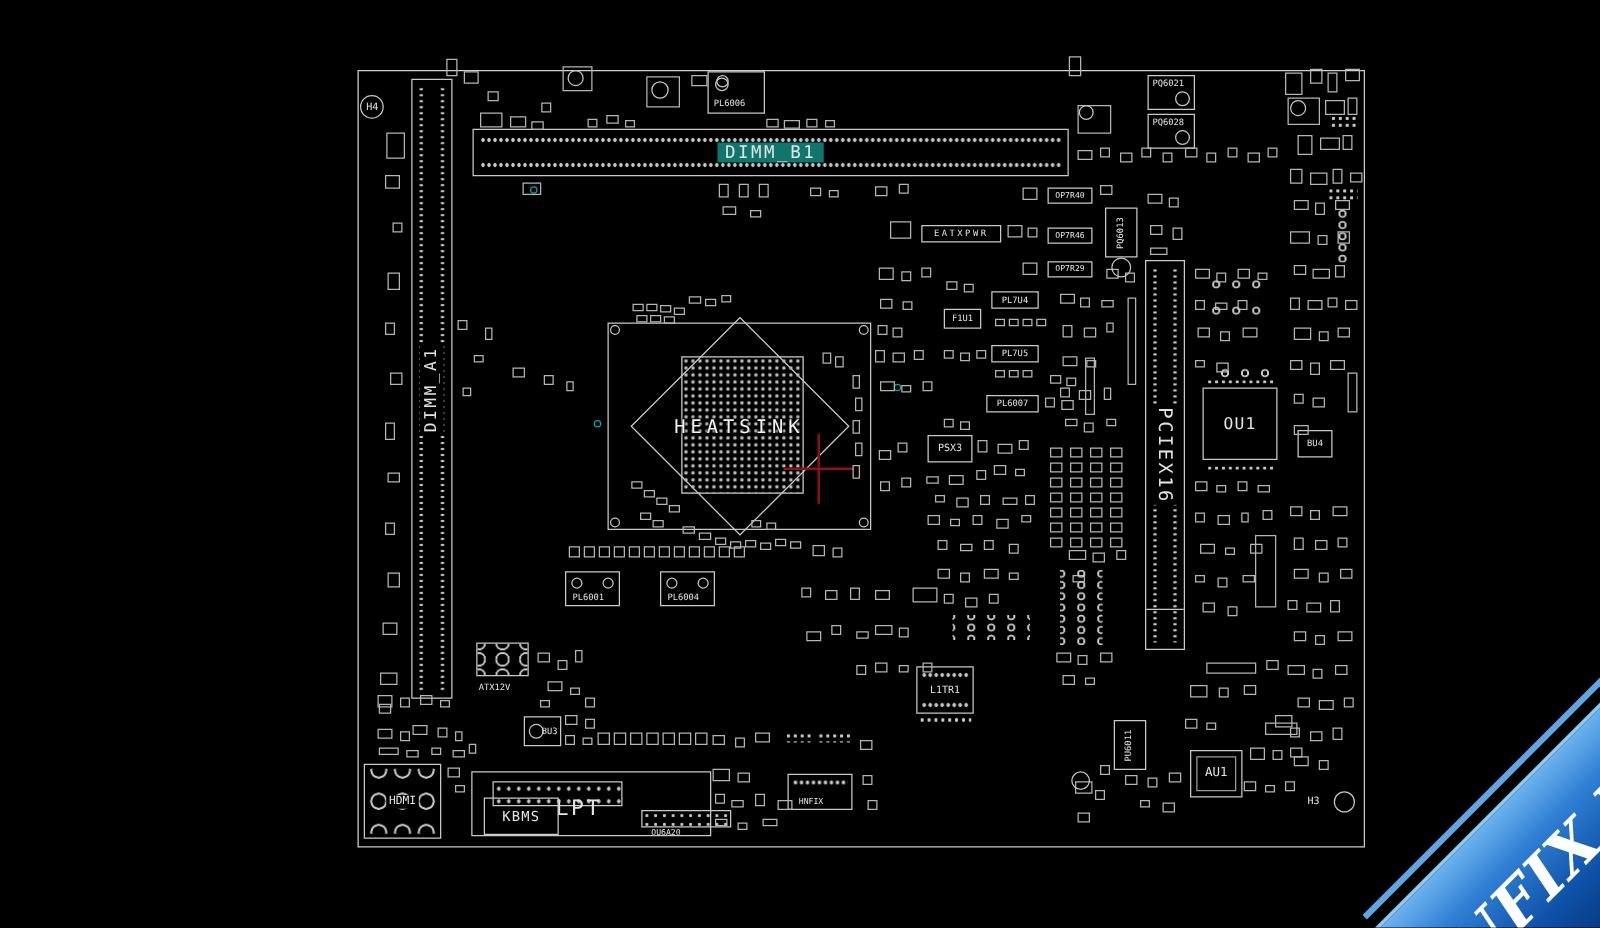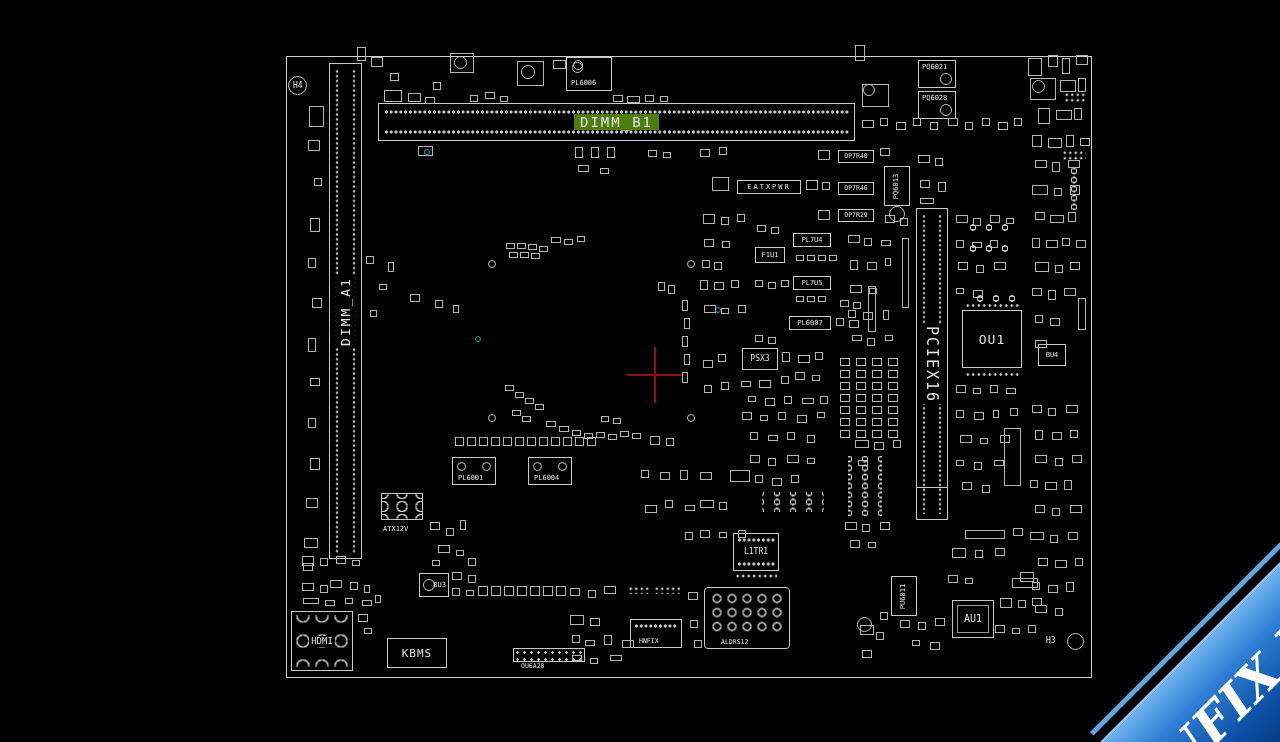--- a/index.html
+++ b/index.html
@@ -64,21 +64,21 @@
     <div class="pincol" style="right:4px;top:5px;bottom:5px"></div>
     <div class="vcenter">
         <span class="lbl" style="font-size:13px;letter-spacing:2px;background:#000;padding:3px 1px;transform:rotate(-90deg)">DIMM_A1</span>
       </div>
   </div>
 
   <div class="part" style="left:378px;top:103px;width:477px;height:38px">
     <div class="pinrow" style="top:5px;left:5px;right:5px"></div>
     <div class="pinrow" style="bottom:5px;left:5px;right:5px"></div>
     <div class="vcenter">
-        <span class="lbl" style="font-size:14px;letter-spacing:2px;background:#4d7c0f;padding:1px 6px">DIMM_B1</span>
+        <span class="lbl" style="font-size:14px;letter-spacing:2px;background:#0f766e;padding:1px 6px">DIMM_B1</span>
       </div>
   </div>
 
 
   <div class="part" style="left:566px;top:57px;width:46px;height:34px">
     <i class="ring" style="left:5px;top:4px;width:11px;height:11px"></i>
     <span class="lbl tiny" style="position:absolute;left:4px;bottom:3px">PL6006</span>
   </div>
 
   <div class="part" style="left:918px;top:60px;width:38px;height:28px">
@@ -137,20 +137,28 @@
     <div class="vcenter">
         <span class="lbl tiny">PL6007</span>
       </div>
   </div>
   <div class="part" style="left:742px;top:348px;width:36px;height:22px">
     <div class="vcenter">
         <span class="lbl" style="font-size:8px">PSX3</span>
       </div>
   </div>
 
+  <div style="position:absolute;left:486px;top:258px;width:211px;height:166px">
+    <div style="position:absolute;inset:0;border:1px solid #c8c8c8"></div>
+    <div style="position:absolute;left:44px;top:21px;width:124px;height:124px;border:1px solid #d2d2d2;transform:rotate(45deg)"></div>
+    <div class="bga" style="position:absolute;left:59px;top:27px;width:98px;height:110px;border:1px solid #cfcfcf"></div>
+    <div class="vcenter">
+        <span class="lbl" style="font-size:15px;letter-spacing:4px;color:#f2f2f2;text-shadow:0 0 3px #000,0 0 2px #000">HEATSINK</span>
+      </div>
+  </div>
 
   <div class="part" style="left:916px;top:208px;width:32px;height:312px">
     <div class="pincol" style="left:4px;top:5px;bottom:5px"></div>
     <div class="pincol" style="right:4px;top:5px;bottom:5px"></div>
     <div style="position:absolute;left:0;right:0;top:278px;height:1px;background:#c8c8c8"></div>
     <div class="vcenter">
         <span class="lbl" style="font-size:15px;letter-spacing:2px;background:#000;padding:3px 1px;transform:rotate(90deg)">PCIEX16</span>
       </div>
   </div>
 
@@ -167,21 +175,21 @@
   </div>
 
   <div class="part" style="left:733px;top:533px;width:46px;height:38px">
     <div class="pinrow" style="top:3px;left:3px;right:3px"></div>
     <div class="pinrow" style="bottom:3px;left:3px;right:3px"></div>
     <div class="vcenter">
         <span class="lbl" style="font-size:8px;background:#000;padding:1px 3px">L1TR1</span>
       </div>
   </div>
 
-  <div style="position:absolute;left:381px;top:493px;width:66px;height:40px">
+  <div style="position:absolute;left:381px;top:514px;width:66px;height:40px">
     <div class="part ringgrid-md" style="left:0;top:0;width:42px;height:27px"></div>
     <span class="lbl tiny" style="position:absolute;left:2px;bottom:0">ATX12V</span>
   </div>
 
   <div class="part" style="left:419px;top:573px;width:30px;height:24px">
     <i class="ring" style="left:3px;top:5px;width:12px;height:12px"></i>
     <span class="lbl tiny" style="position:absolute;right:2px;top:8px">BU3</span>
   </div>
 
   <div class="part" style="left:452px;top:457px;width:44px;height:28px">
@@ -195,39 +203,41 @@
     <span class="lbl tiny" style="position:absolute;left:5px;bottom:2px">PL6004</span>
   </div>
 
   <div class="part" style="left:291px;top:611px;width:62px;height:60px">
     <div class="ringgrid-lg" style="position:absolute;inset:3px"></div>
     <div class="vcenter">
         <span class="lbl" style="font-size:9px;background:#000;padding:1px 2px">HDMI</span>
       </div>
   </div>
 
+  <div class="part" style="left:377px;top:617px;width:192px;height:52px">
+    <div class="part" style="left:16px;top:7px;width:104px;height:20px;background-image:radial-gradient(#c8c8c8 1.1px,transparent 1.6px);background-size:8px 10px"></div>
+    <div class="vcenter">
+        <span class="lbl" style="font-size:17px;letter-spacing:2px;margin-left:-20px;margin-top:8px">LPT</span>
+      </div>
+  </div>
 
   <div class="part" style="left:387px;top:638px;width:60px;height:30px">
     <div class="vcenter">
         <span class="lbl" style="font-size:11px;letter-spacing:1px">KBMS</span>
       </div>
   </div>
 
   <div class="part" style="left:513px;top:648px;width:72px;height:14px;background-image:radial-gradient(#c8c8c8 1px,transparent 1.5px);background-size:7px 7px"></div>
   <span class="lbl" style="position:absolute;left:521px;top:663px;font-size:6.5px">OU6A20</span>
 
   <div class="part" style="left:630px;top:619px;width:52px;height:29px">
     <div class="pinrow" style="top:3px;left:3px;right:3px"></div>
     <span class="lbl" style="position:absolute;left:8px;bottom:3px;font-size:6.5px">HNFIX</span>
   </div>
 
-  <div class="part" style="left:704px;top:587px;width:86px;height:62px;border-radius:4px">
-    <div class="ringgrid-sm" style="position:absolute;left:3px;right:3px;top:3px;bottom:14px"></div>
-    <span class="lbl" style="position:absolute;left:16px;bottom:3px;font-size:6.5px">ALDRS12</span>
-  </div>
 
 
   <div class="part" style="left:952px;top:600px;width:42px;height:38px">
     <div style="position:absolute;inset:4px;border:1px solid #9a9a9a"></div>
     <div class="vcenter">
         <span class="lbl" style="font-size:10px">AU1</span>
       </div>
   </div>
 
   <div class="part" style="left:891px;top:576px;width:26px;height:40px">

